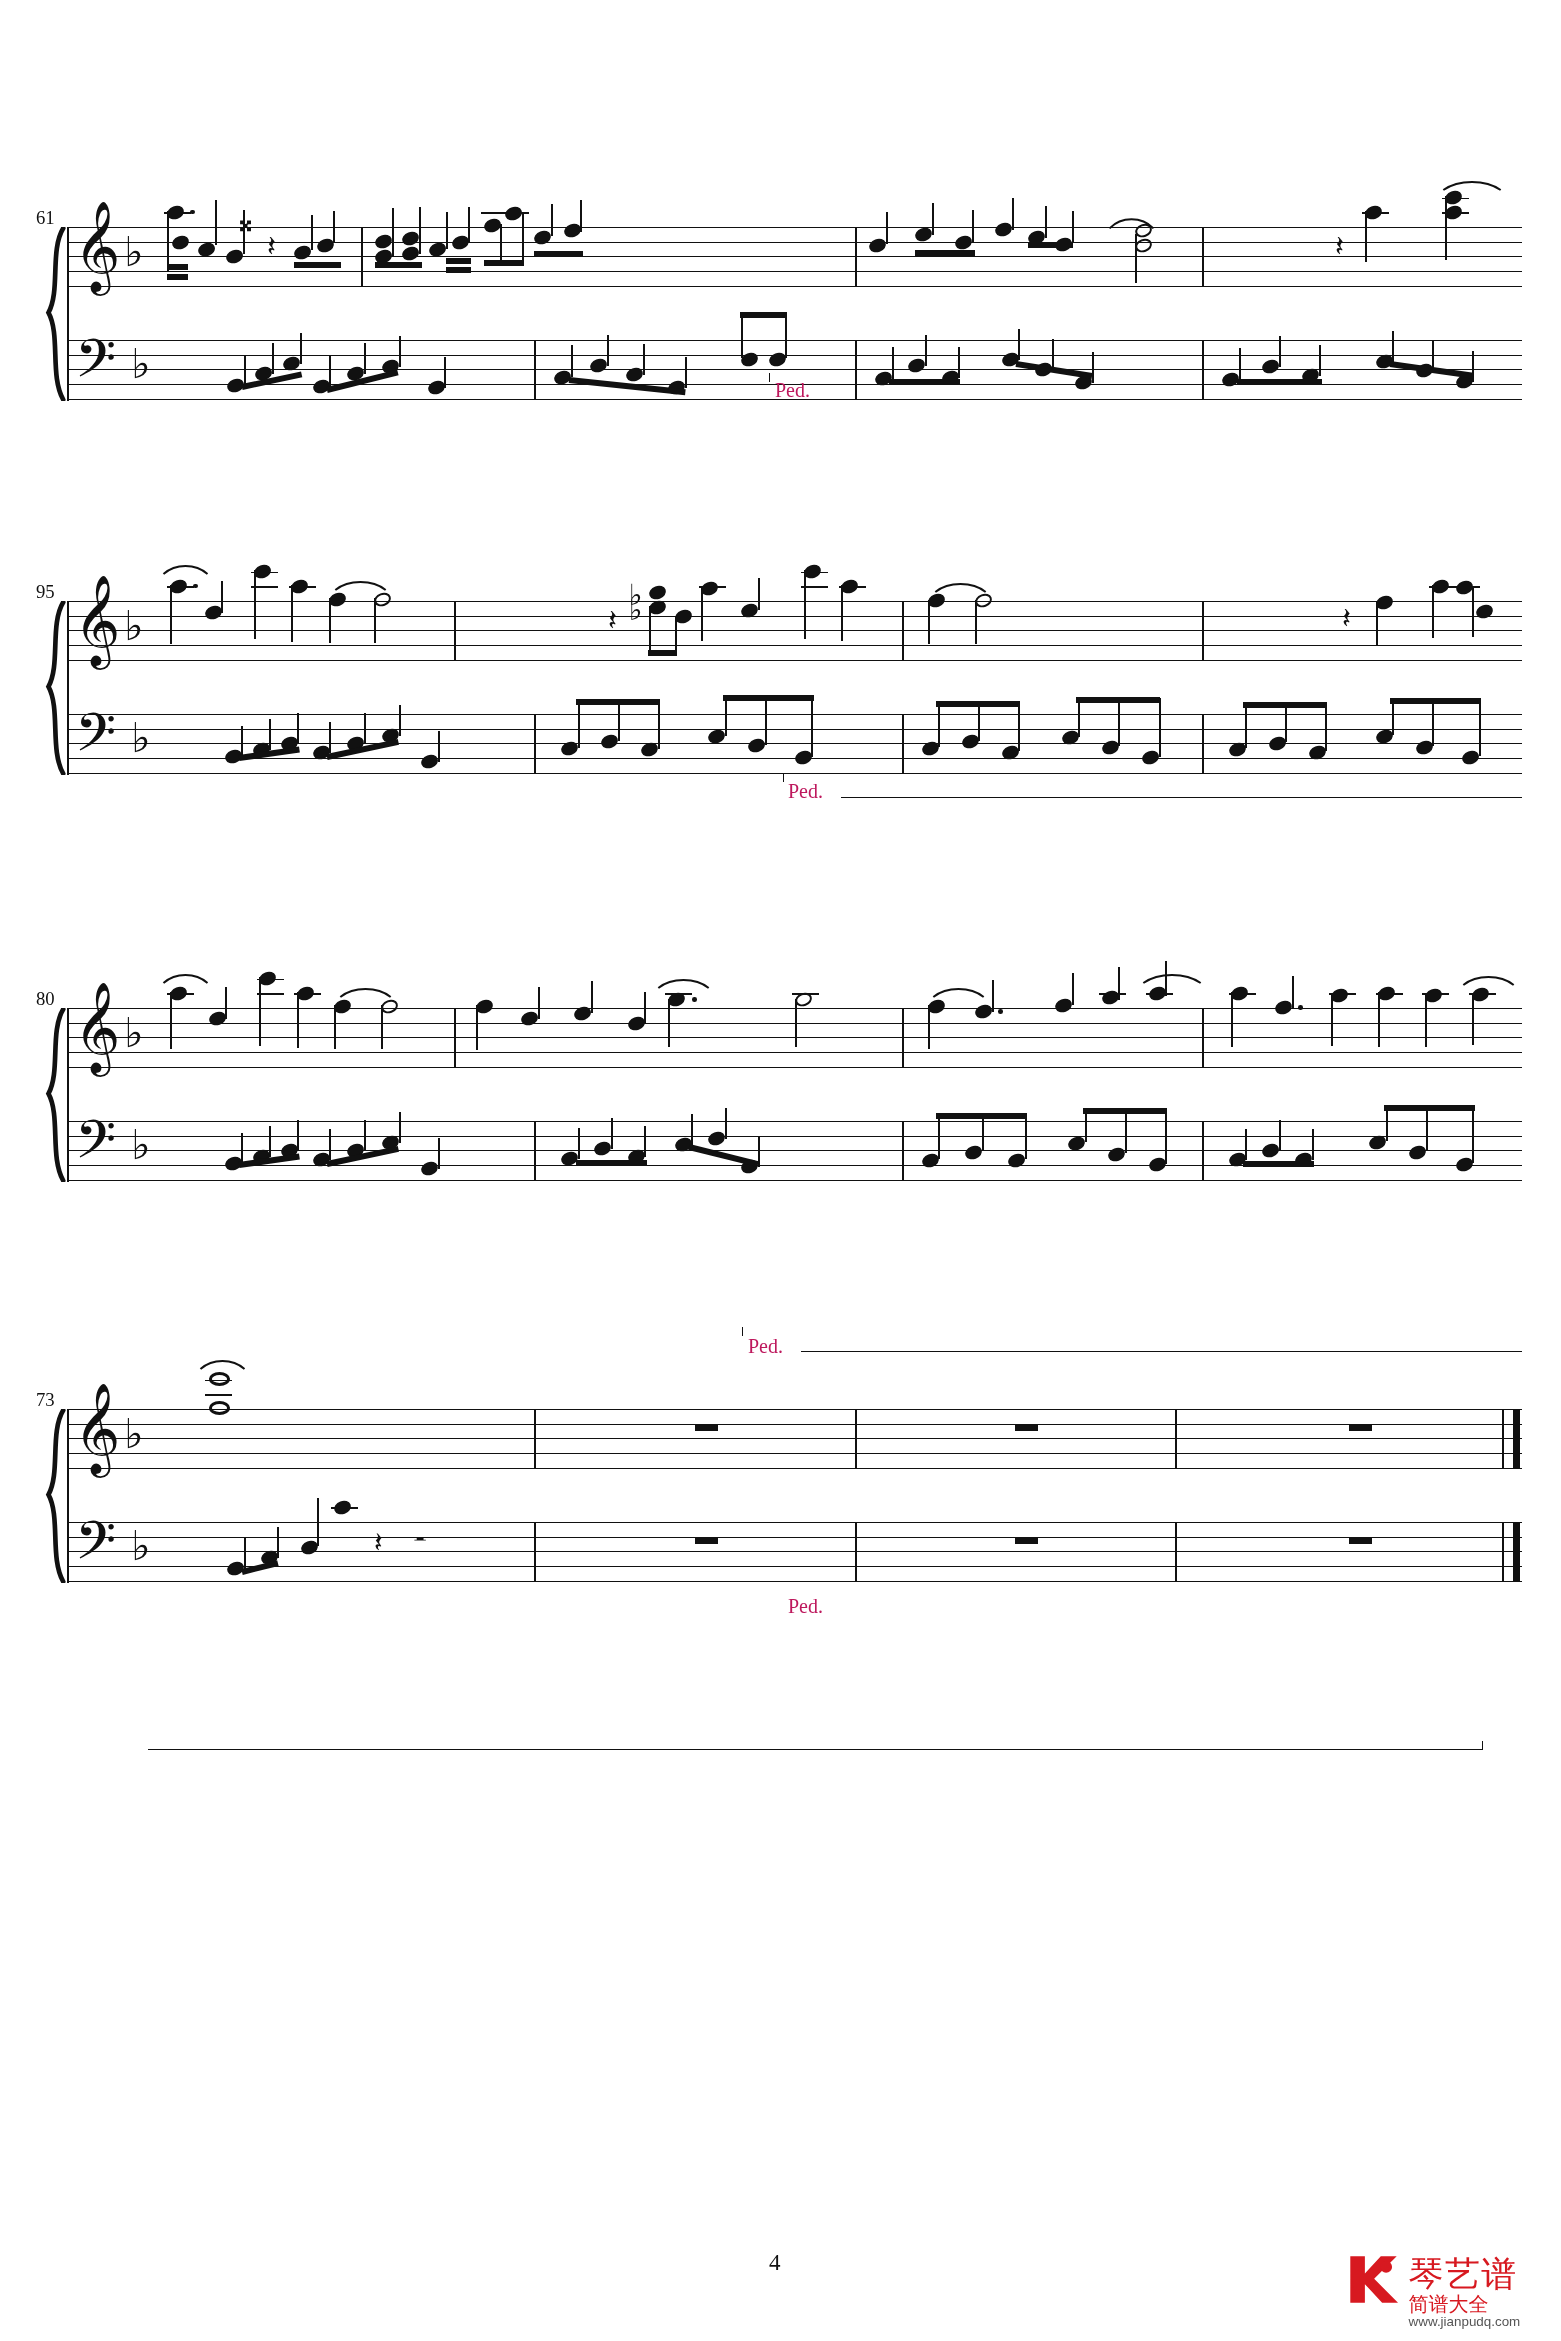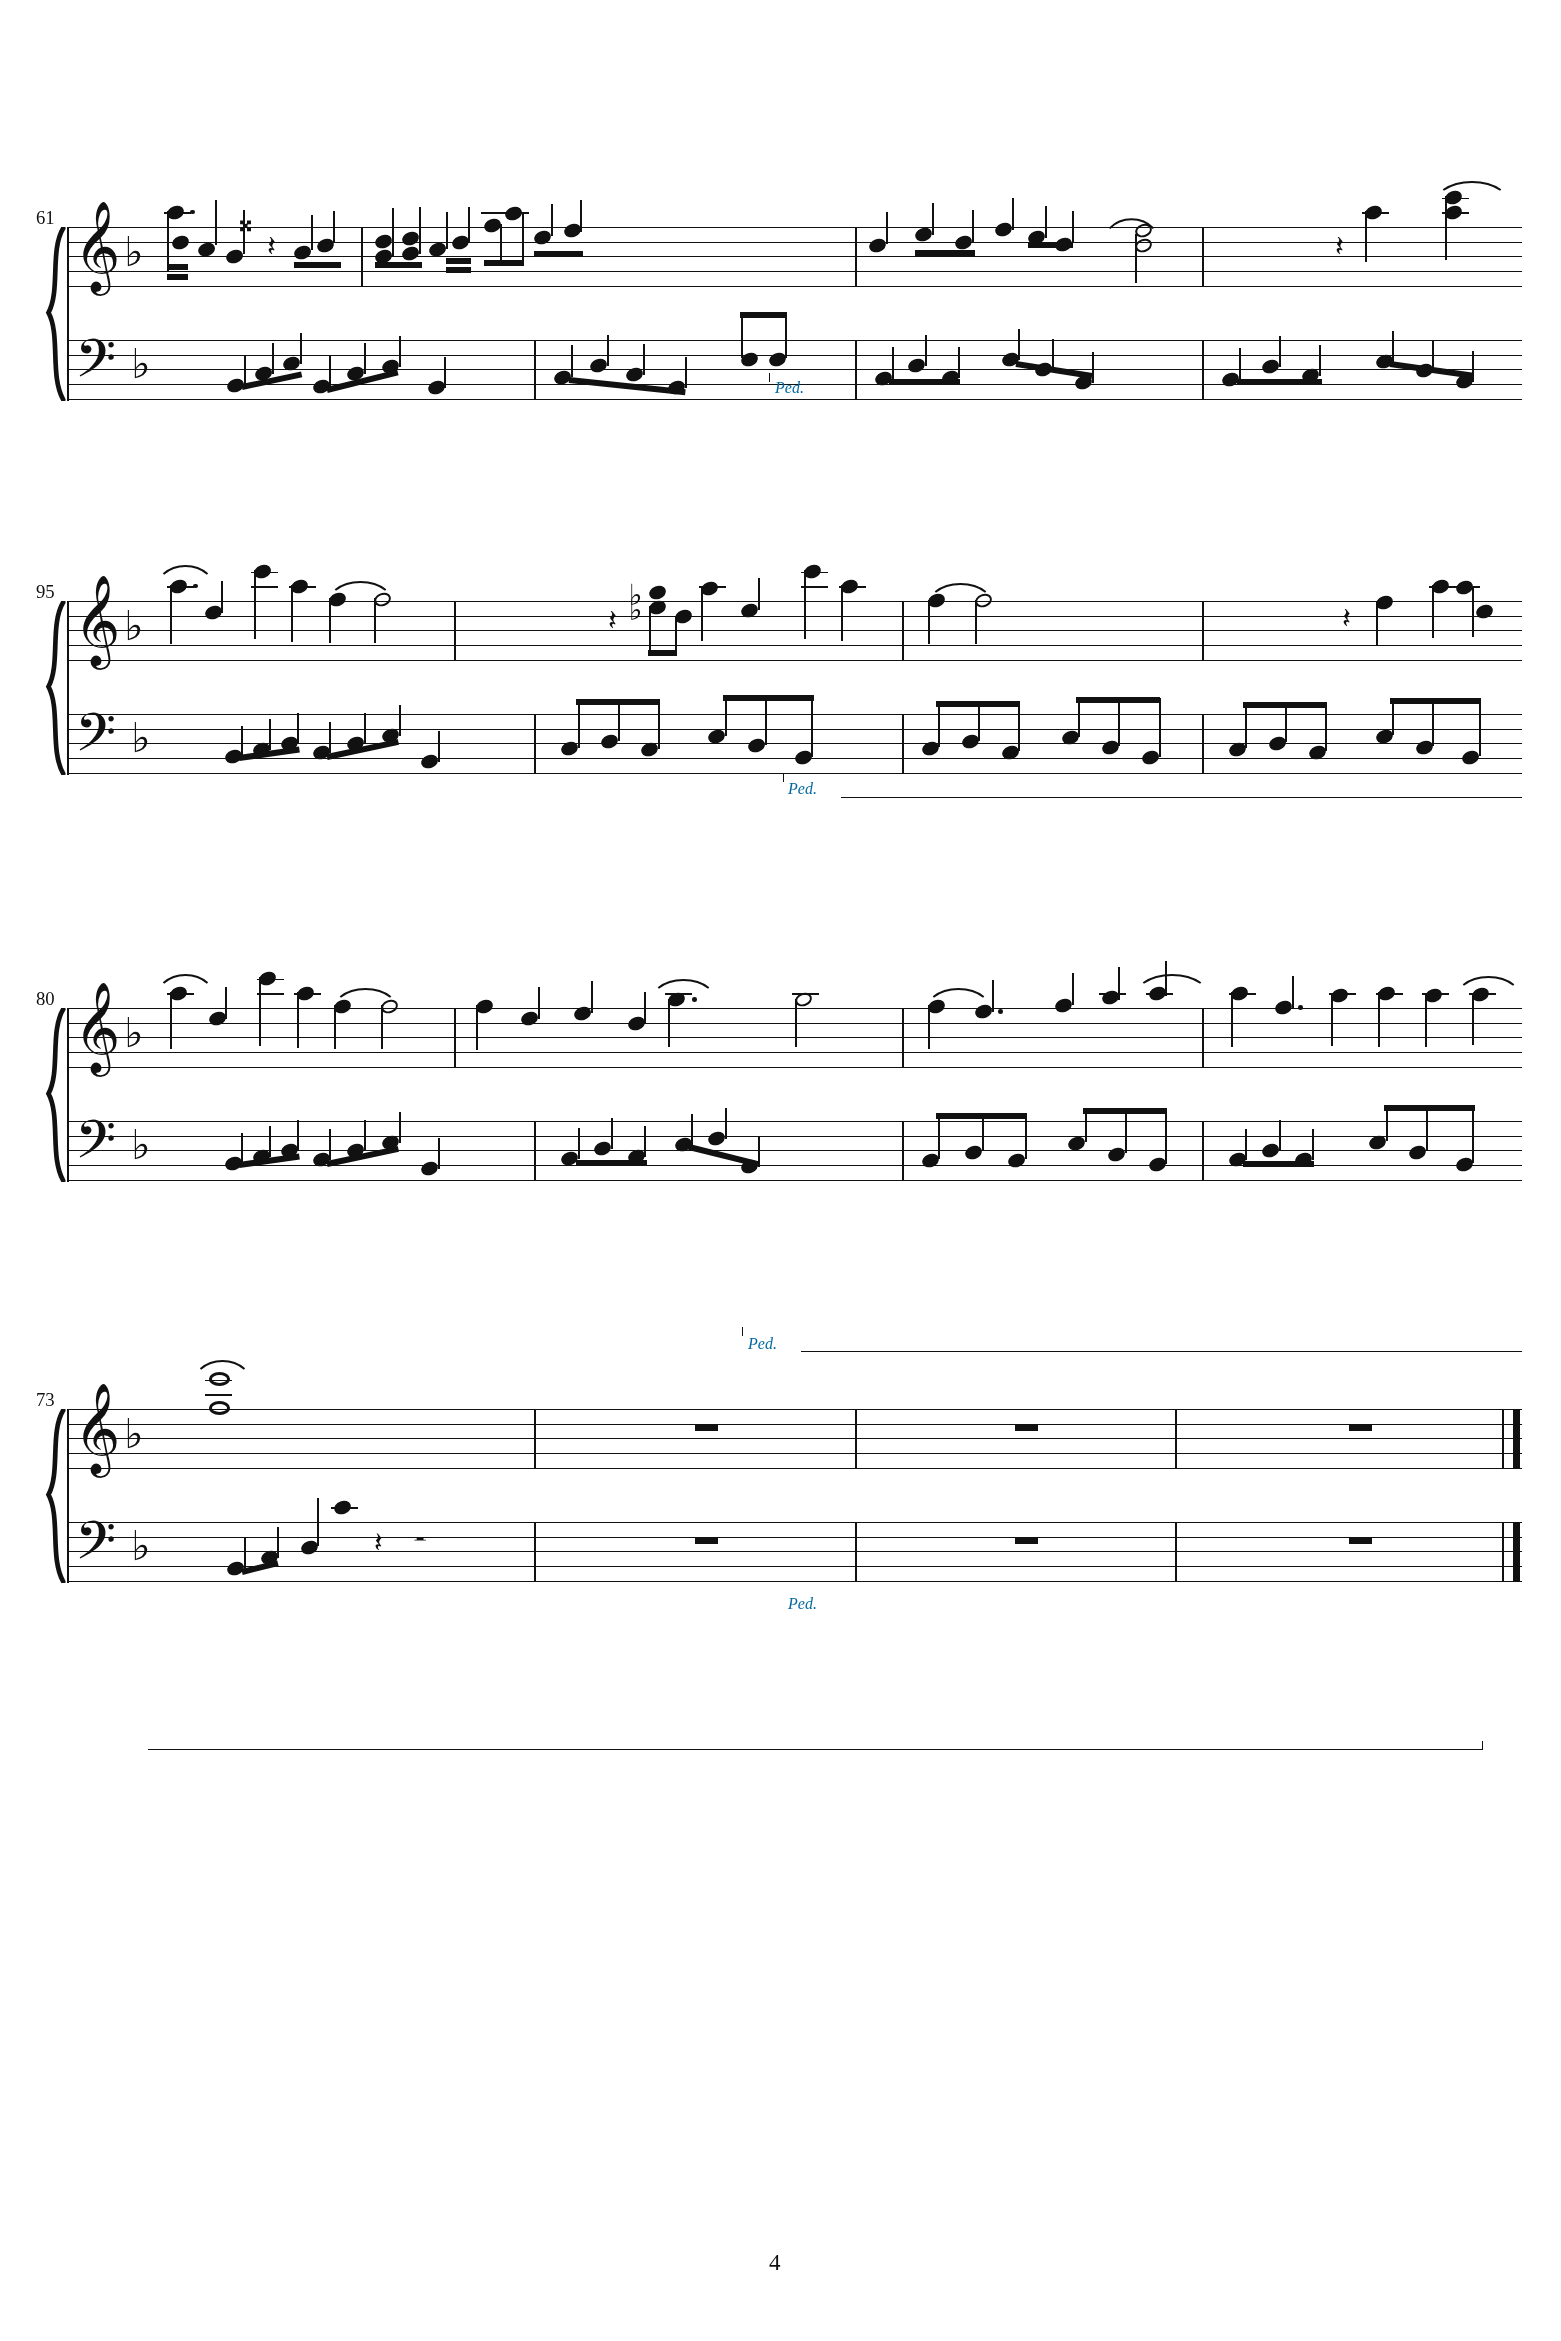--- a/index.html
+++ b/index.html
@@ -183,24 +183,23 @@
     width: 23px;
     height: 7.3px;
     background: #111;
   }
   .tie {
     position: absolute;
   }
   .tie svg { display:block; }
   .ped {
     position: absolute;
-    color: #0369a1;
-    font-style: italic;
+    color: #be185d;
     font-family: "Liberation Serif", serif;
-    font-size: 16px;
+    font-size: 20px;
   }
   .pedline {
     position: absolute;
     height: 1.3px;
     background: #111;
   }
   .pedtick {
     position: absolute;
     width: 1.3px;
     height: 9.3px;
@@ -909,15 +908,26 @@
       <div class="finalbar-thin" style="left:1435px; top:0; height:60px;"></div>
       <div class="finalbar-thick" style="left:1446px; top:0; height:60px;"></div>
     </div>
   </div>
 
   <div class="pedline" style="left:148px; top:1749px; width:1335px;"></div>
   <div class="pedtick" style="left:1482px; top:1741px;"></div>
 
   <div class="pagenum" style="left:769px; top:2250px;">4</div>
 
+  <div class="watermark">
+    <div class="wm-logo">
+      <svg width="57" height="57" viewBox="0 0 86 86">
+        <path d="M8 8 L8 78 L30 78 L30 50 L56 78 L80 78 L44 42 L78 8 L54 8 L30 34 L30 8 Z" fill="#d71920"></path>
+        <circle cx="62" cy="24" r="9" fill="#d71920"></circle>
+      </svg>
+    </div>
+    <div class="wm-cn">琴艺谱</div>
+    <div class="wm-sub">简谱大全</div>
+    <div class="wm-url">www.jianpudq.com</div>
+  </div>
 
 </div>
 
 
 </body></html>

